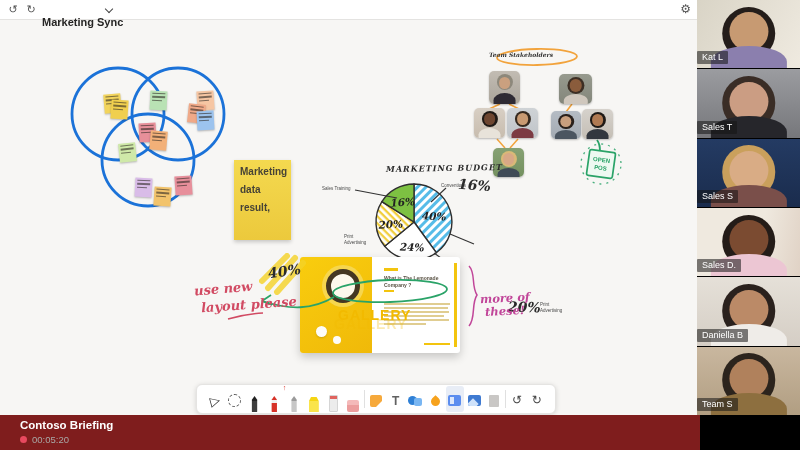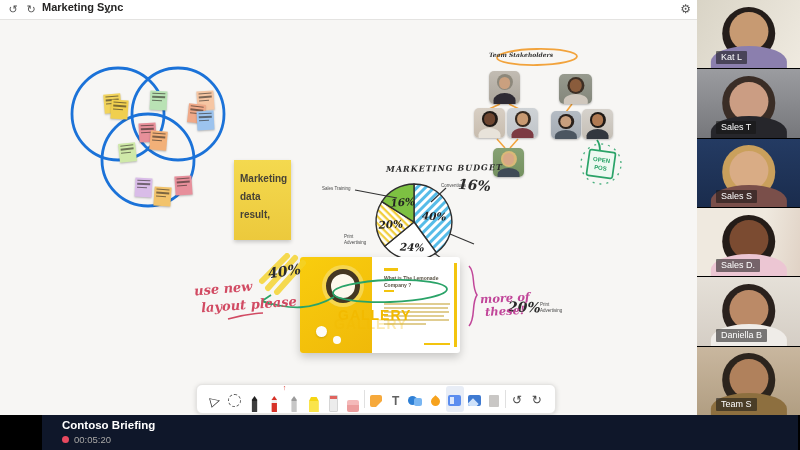--- a/index.html
+++ b/index.html
@@ -1,31 +1,31 @@
 <!DOCTYPE html>
 <html><head>
 <meta charset="utf-8">
 <style>
   html,body{margin:0;padding:0;background:#000;}
   .stage{position:relative;width:800px;height:450px;overflow:hidden;font-family:"Liberation Sans",sans-serif;background:#000;}
   
   .wb{position:absolute;left:0;top:0;width:697px;height:415px;background:#f7f6f4;overflow:hidden;}
   .wb-top{position:absolute;left:0;top:0;width:697px;height:19px;background:#fff;border-bottom:1px solid #e4e3e1;z-index:30;}
   .wb-top .tbtn{position:absolute;top:2px;font-size:11px;color:#4f4f4f;width:16px;height:15px;text-align:center;line-height:15px;cursor:default;}
-  .wb-title{position:absolute;left:42px;top:1px;font-size:11px;font-weight:700;color:#252423;}
+  .wb-title{position:absolute;left:42px;top:16px;font-size:11px;font-weight:700;color:#252423;}
   .chev{position:absolute;left:106px;top:6px;width:5px;height:5px;border-right:1.4px solid #444;border-bottom:1.4px solid #444;transform:rotate(45deg);}
   .gear{position:absolute;right:6px;top:2px;font-size:12px;color:#555;}
   svg.layer{position:absolute;left:0;top:0;z-index:2;pointer-events:none;}
   svg.over{z-index:6;}
   .hw{font-family:"DejaVu Serif",serif;font-style:italic;font-weight:700;}
   
   .note{position:absolute;width:17px;height:19px;box-shadow:0 1px 2px rgba(0,0,0,.25);z-index:4;}
   .note .scr i{display:block;height:1.4px;background:rgba(45,40,35,.6);margin:2px 2px 0;}
   .note .scr i:last-child{width:60%;}
-  .bignote{position:absolute;left:234px;top:160px;width:57px;height:80px;background:linear-gradient(180deg,#f4d94f,#ecc93c);box-shadow:0 2px 4px rgba(0,0,0,.2);z-index:4;padding:8px 6px;box-sizing:border-box;}
+  .bignote{position:absolute;left:234px;top:160px;width:57px;height:80px;background:linear-gradient(180deg,#f4d94f,#ecc93c);box-shadow:0 2px 4px rgba(0,0,0,.2);z-index:4;padding:1px 6px;box-sizing:border-box;}
   .bignote span{font-size:10px;line-height:1.25;font-weight:700;color:#474336;}
   
   .photo{position:absolute;inset:0;overflow:hidden;background:var(--bg);}
   .photo .hair{position:absolute;left:50%;top:10%;width:52%;aspect-ratio:1;border-radius:50%;background:var(--hair);transform:translateX(-50%);}
   .photo .face{position:absolute;left:50%;top:18%;width:38%;aspect-ratio:1;border-radius:50%;background:var(--skin);transform:translateX(-50%);}
   .photo .body{position:absolute;left:50%;bottom:-14%;width:74%;height:46%;border-radius:50% 50% 0 0;background:var(--shirt);transform:translateX(-50%);}
   .orgp{position:absolute;width:31px;height:31px;border-radius:5px;overflow:hidden;box-shadow:0 1px 2px rgba(0,0,0,.25);z-index:4;}
   
   .slide{position:absolute;left:300px;top:257px;width:160px;height:96px;background:#fff;border-radius:3px;box-shadow:0 4px 10px rgba(0,0,0,.2);z-index:4;overflow:hidden;}
   .sl-y{position:absolute;left:0;top:0;width:72px;height:96px;background:linear-gradient(145deg,#f9cd0e,#f0b909);}
@@ -66,25 +66,25 @@
   .ic-drop{width:9px;height:9px;background:#f6a21d;border-radius:0 50% 50% 50%;transform:rotate(45deg);margin-bottom:6px;}
   .ic-tmpl{width:13px;height:11px;background:#5b8def;border-radius:2px;margin-bottom:6px;position:relative;}
   .ic-tmpl::after{content:"";position:absolute;left:2px;top:2px;width:4px;height:7px;background:#dce7fb;}
   .ic-img{width:13px;height:11px;background:#3f7ad1;border-radius:2px;margin-bottom:6px;position:relative;overflow:hidden;}
   .ic-img::after{content:"";position:absolute;left:1px;bottom:-2px;width:8px;height:8px;background:#cfe2fa;transform:rotate(45deg);}
   .ic-doc{width:10px;height:12px;background:#c9c7c5;border-radius:1px;margin-bottom:5px;}
   .ic-undo{font-size:12px;color:#444;line-height:24px;}
   
   .sidebar{position:absolute;left:697px;top:0;width:103px;height:415px;background:#000;display:flex;flex-direction:column;gap:1px;}
   .vt{position:relative;flex:1;overflow:hidden;background:#222;cursor:pointer;}
-  .vname{position:absolute;left:19px;bottom:4px;font-size:9px;color:#fff;background:rgba(20,20,20,.55);padding:1px 5px 2px;border-radius:1px;z-index:3;margin-top:20px;}
+  .vname{position:absolute;left:0;bottom:4px;font-size:9px;color:#fff;background:rgba(20,20,20,.55);padding:1px 5px 2px;border-radius:1px;z-index:3;margin-top:20px;}
   .vt.df{background:#1d1c1b;display:flex;align-items:center;justify-content:center;}
   .avatar-df{width:30px;height:30px;border-radius:50%;background:#ecd7a2;color:#7c621c;font-size:10.5px;font-weight:700;display:flex;align-items:center;justify-content:center;}
   
-  .bar{position:absolute;left:0;top:415px;width:756px;height:35px;background:#0f172a;z-index:40;margin-left:42px;}
+  .bar{position:absolute;left:0;top:415px;width:700px;height:35px;background:#7f1d1d;z-index:40;}
   .meet{position:absolute;left:20px;top:4px;font-size:11.5px;font-weight:700;color:#fff;}
   .recrow{position:absolute;left:20px;top:19px;display:flex;align-items:center;gap:5px;}
   .recdot{width:7px;height:7px;border-radius:50%;background:#e8495f;}
   .rectime{font-size:9.5px;color:#a9a8a6;}
   .tinylbl{position:absolute;color:#4a4a4a;font-size:4.5px;line-height:1.25;z-index:5;}
 </style>
 </head>
 <body>
 
 <div class="stage">

